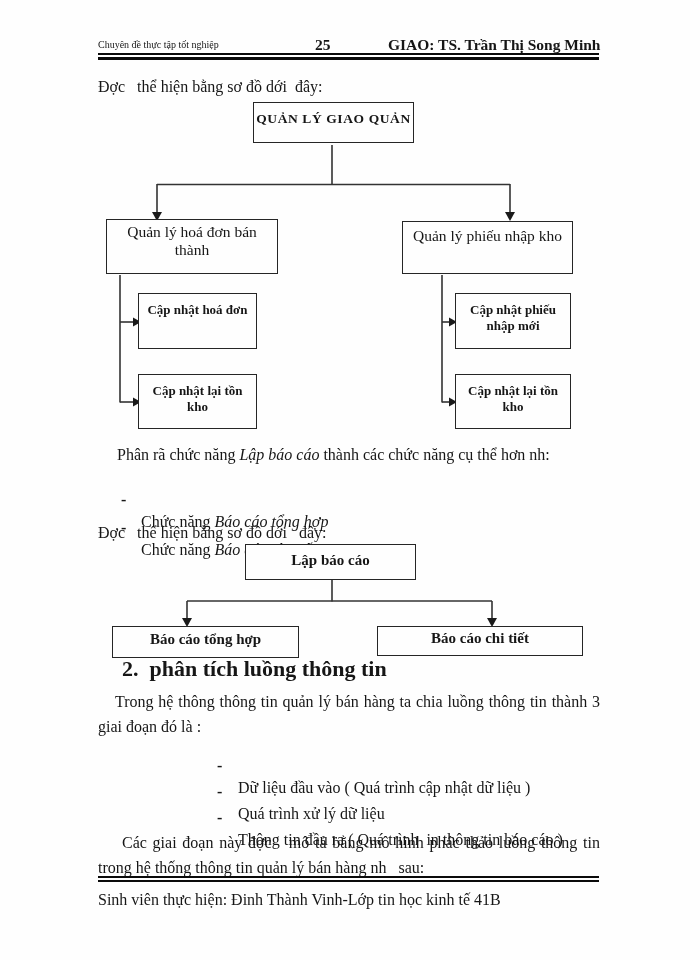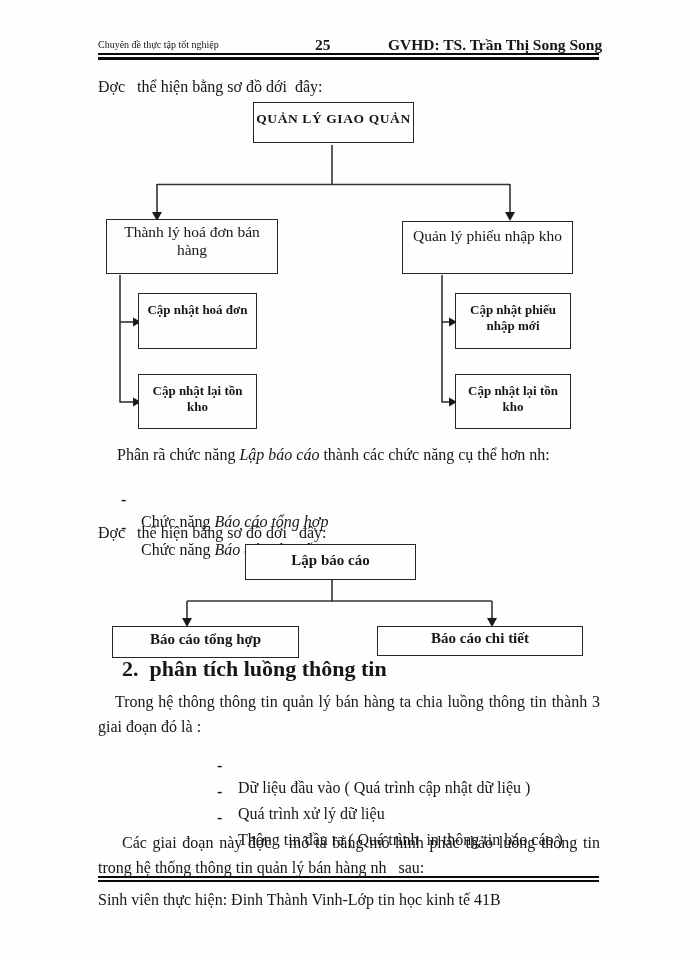--- a/index.html
+++ b/index.html
@@ -55,21 +55,21 @@
   .ftr-rule-b { left:98px; top:880px;  width:501px; height:2px; }
   .ftr-text { left:98px; top:890px; font-size:16px; }
 </style>
 </head>
 <body>
 
 <div class="page">
 
   <div class="abs txt hdr-left">Chuyên đề thực tập tốt nghiệp</div>
   <div class="abs txt hdr-page">25</div>
-  <div class="abs txt hdr-right">GVHD: TS. Trần Thị Song Song</div>
+  <div class="abs txt hdr-right">GIAO: TS. Trần Thị Song Minh</div>
   <div class="abs rule hdr-rule-thin"></div>
   <div class="abs rule hdr-rule-thick"></div>
 
   <div class="abs txt intro1">Đợc&nbsp;&nbsp; thể hiện bằng sơ đồ dới&nbsp; đây:</div>
 
   <div class="abs" style="left:0; top:95px; width:700px; height:345px;">
     <svg class="conn" width="700" height="345" viewBox="0 0 700 345">
       <g stroke="#333" stroke-width="1.6" fill="none">
         <line x1="332" y1="50" x2="332" y2="90"></line>
         <line x1="157" y1="89.5" x2="510" y2="89.5"></line>
@@ -88,21 +88,21 @@
         <polygon points="133,222.5 133,231.5 141,227"></polygon>
         <polygon points="133,302.5 133,311.5 141,307"></polygon>
         <polygon points="449,222.5 449,231.5 457,227"></polygon>
         <polygon points="449,302.5 449,311.5 457,307"></polygon>
       </g>
     </svg>
     <div class="dbox b-root1">
         <span>QUẢN LÝ GIAO QUẢN</span>
       </div>
     <div class="dbox b-l2l">
-        <span>Thành lý hoá đơn bán hàng</span>
+        <span>Quản lý hoá đơn bán thành</span>
       </div>
     <div class="dbox b-sub b-subL1">
         <span>Cập nhật hoá đơn</span>
       </div>
     <div class="dbox b-l2r">
         <span>Quản lý phiếu nhập kho</span>
       </div>
     <div class="dbox b-sub b-subL2">
         <span>Cập nhật lại tồn kho</span>
       </div>

